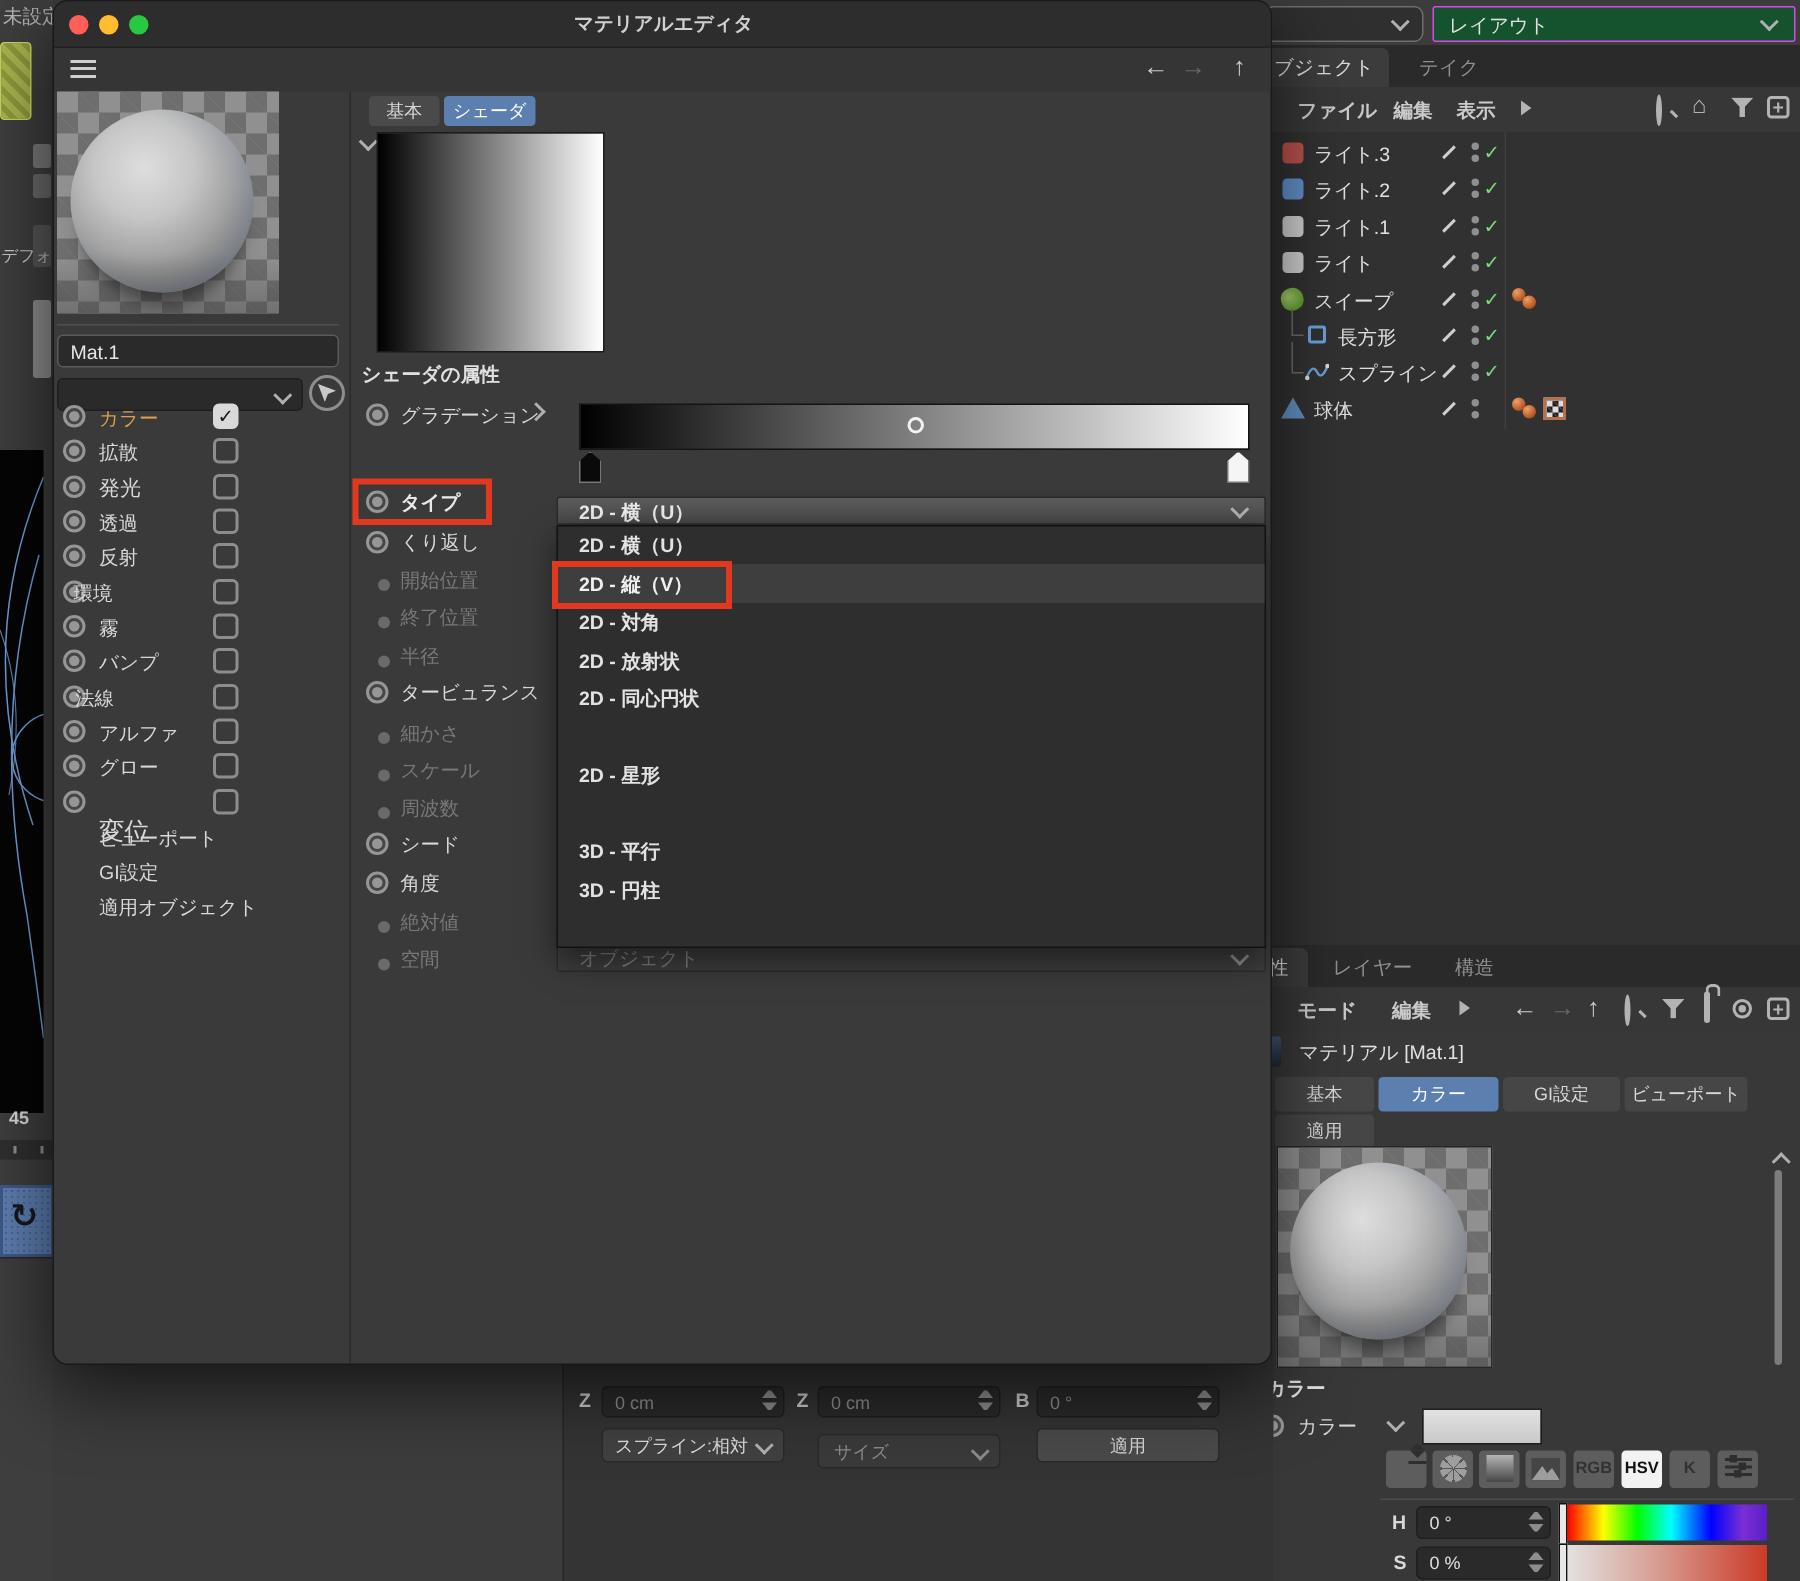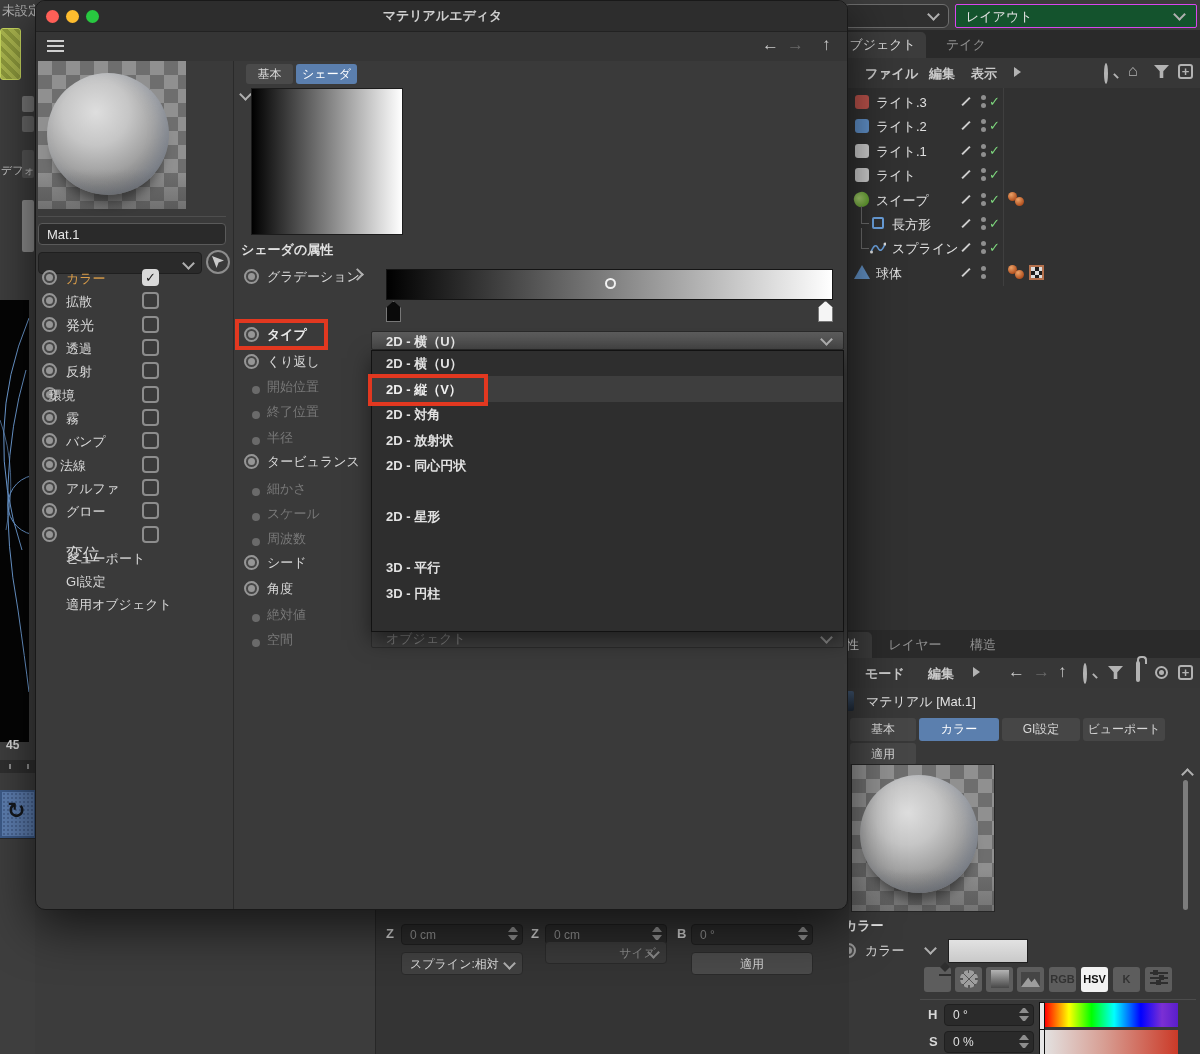--- a/index.html
+++ b/index.html
@@ -342,21 +342,21 @@
     <span class="abs txt" style="left:301px;top:26px;font-size:13px;font-weight:bold;color:#cfcfcf;">B</span>
     <div class="abs field" style="left:315px;top:24px;width:122px;height:21px;">
       <span>0 °</span>
       <span class="abs sp" style="right:4px;top:2px;"></span>
     </div>
 
     <div class="abs btn" style="left:25px;top:52px;width:122px;height:23px;background:#414141;text-align:left;padding:0 8px;line-height:23px;">
       <span class="txt" style="font-size:12px;color:#dcdcdc;">スプライン:相対</span>
       <i class="chv abs" style="right:8px;top:6px;"></i>
     </div>
-    <div class="abs btn" style="left:169px;top:41px;width:122px;height:23px;background:#3a3a3a;text-align:right;padding:0 10px;line-height:23px;">
+    <div class="abs btn" style="left:169px;top:56px;width:122px;height:23px;background:#3a3a3a;text-align:left;padding:0 10px;line-height:23px;">
       <span class="txt" style="font-size:12px;color:#8a8a8a;">サイズ</span>
       <i class="chv abs" style="right:8px;top:6px;border-color:#8a8a8a;"></i>
     </div>
     <div class="abs btn" style="left:315px;top:52px;width:122px;height:23px;line-height:23px;">
       <span>適用</span>
     </div>
   </div>
 
   <div class="abs" style="left:35px;top:0;width:813px;height:910px;background:#3a3a3a;border:1px solid #191919;border-radius:10px;box-shadow:0 16px 50px rgba(0,0,0,.65);box-sizing:border-box;overflow:hidden;z-index:50;">
 
@@ -423,21 +423,21 @@
         <span class="abs txt" style="left:30px;top:3px;font-size:13px;color:#d8d8d8;">霧</span>
         <span class="abs cb" style="left:106px;top:2px;"></span>
       </div>
       <div class="abs" style="left:0;top:429px;width:195px;height:22px;">
         <span class="abs radio" style="left:6px;top:3px;"></span>
         <span class="abs txt" style="left:30px;top:3px;font-size:13px;color:#d8d8d8;">バンプ</span>
         <span class="abs cb" style="left:106px;top:2px;"></span>
       </div>
       <div class="abs" style="left:0;top:453px;width:195px;height:22px;">
         <span class="abs radio" style="left:6px;top:3px;"></span>
-        <span class="abs txt" style="left:24px;top:3px;font-size:13px;color:#d8d8d8;">法線</span>
+        <span class="abs txt" style="left:14px;top:3px;font-size:13px;color:#d8d8d8;">法線</span>
         <span class="abs cb" style="left:106px;top:2px;"></span>
       </div>
       <div class="abs" style="left:0;top:476px;width:195px;height:22px;">
         <span class="abs radio" style="left:6px;top:3px;"></span>
         <span class="abs txt" style="left:30px;top:3px;font-size:13px;color:#d8d8d8;">アルファ</span>
         <span class="abs cb" style="left:106px;top:2px;"></span>
       </div>
       <div class="abs" style="left:0;top:499px;width:195px;height:22px;">
         <span class="abs radio" style="left:6px;top:3px;"></span>
         <span class="abs txt" style="left:30px;top:3px;font-size:13px;color:#d8d8d8;">グロー</span>

